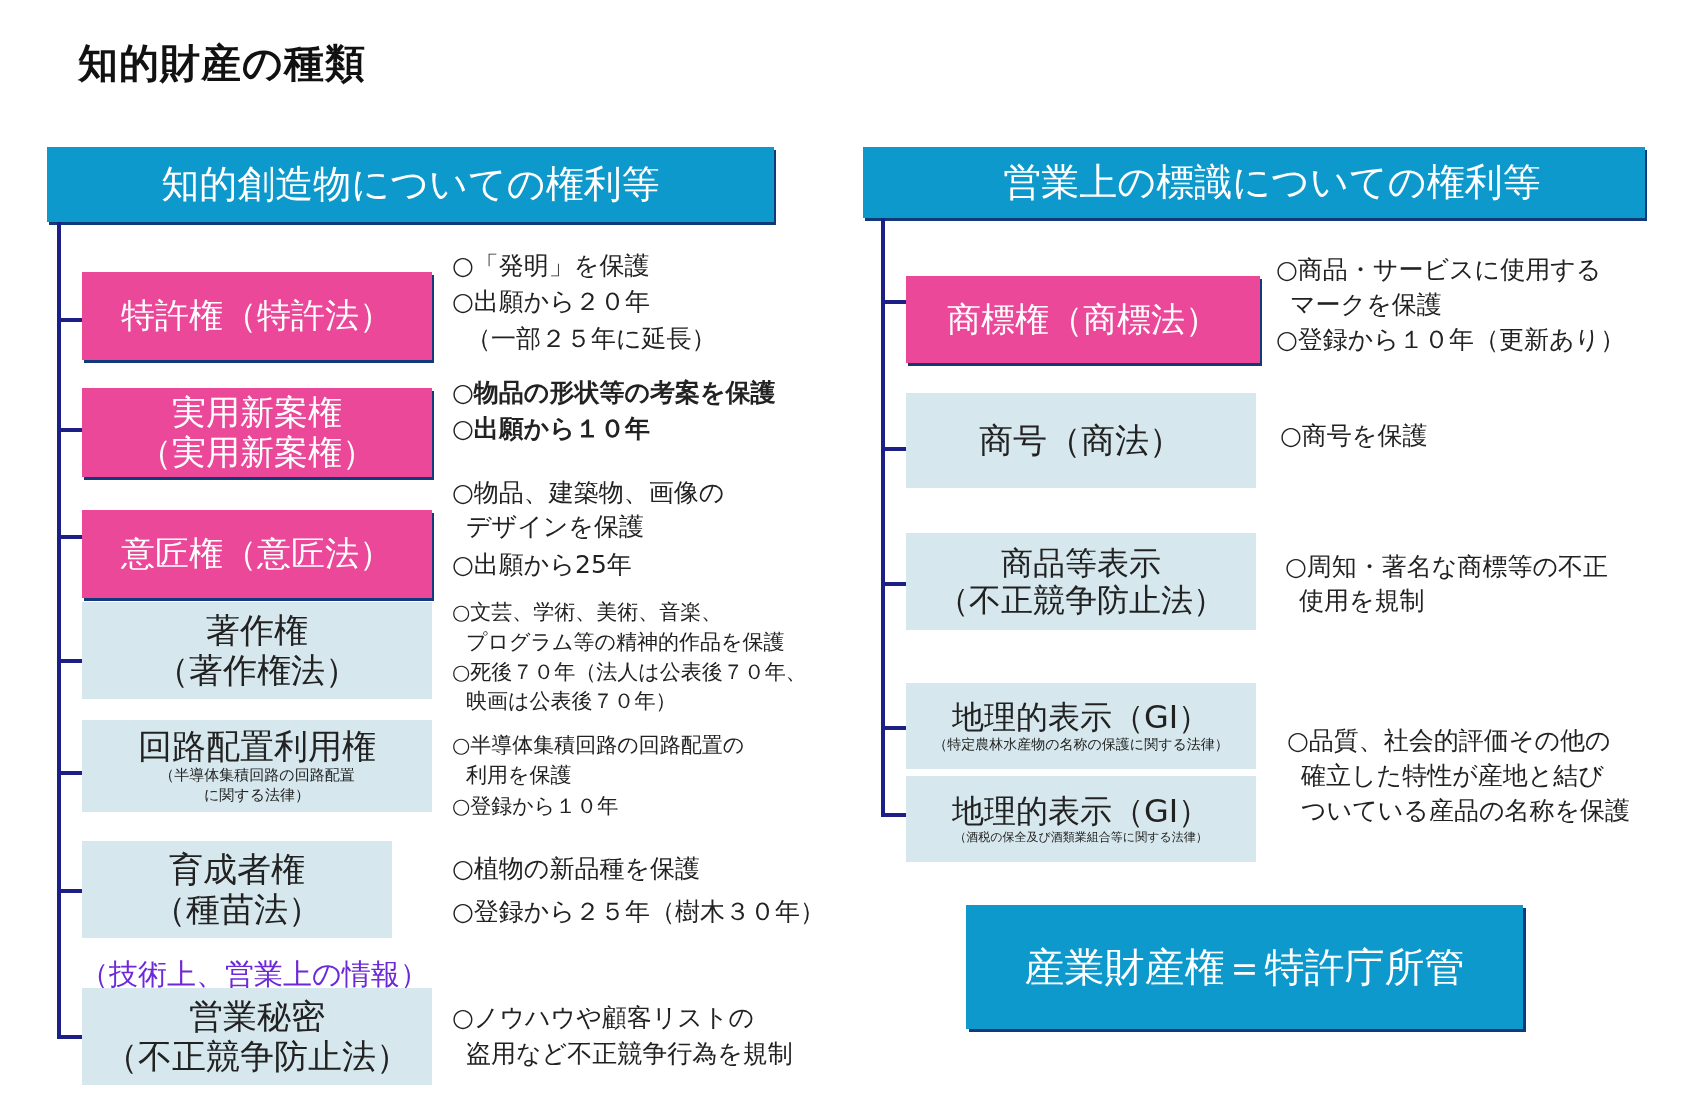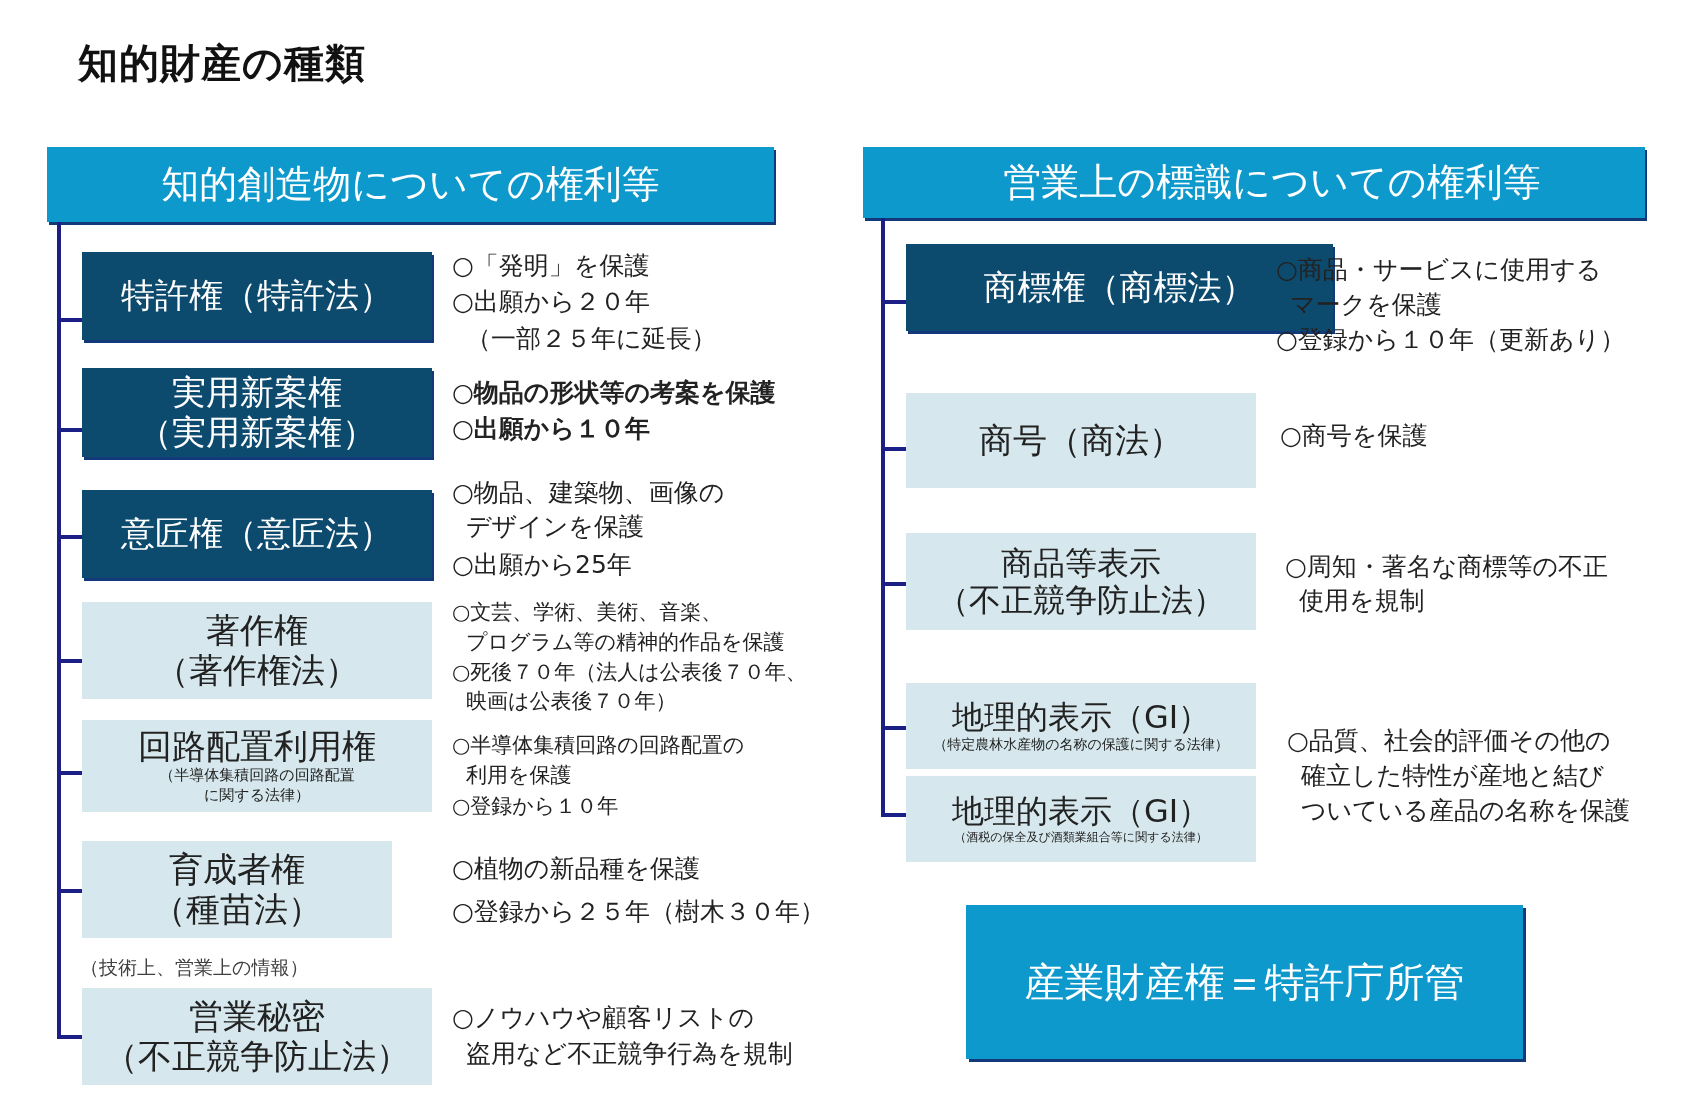--- a/index.html
+++ b/index.html
@@ -3,32 +3,32 @@
 <meta charset="utf-8">
 <style>
   html, body { margin: 0; padding: 0; background: #ffffff; }
   body { width: 1694px; height: 1111px; position: relative; overflow: hidden;
          font-family: "DejaVu Sans", "Liberation Sans", sans-serif; color: #222; }
   .abs { position: absolute; box-sizing: border-box; }
   .title { left: 78px; top: 36px; font-size: 40px; font-weight: bold; color: #111; letter-spacing: 1px; }
   .header { background: #0d99cc; color: #fff; display: flex; align-items: center; justify-content: center;
             font-size: 38px; box-shadow: 2px 3px 0 #123a7a; }
   .box { display: flex; flex-direction: column; align-items: center; justify-content: center; text-align: center; line-height: 1.15; }
-  .box.blue { background: #0c4a6e; color: #fff; box-shadow: 2px 3px 0 #123a7a; }
+  .box.blue { background: #ec4899; color: #fff; box-shadow: 2px 3px 0 #123a7a; margin-top: 20px; }
   .box.light { background: #d6e8ee; color: #222; }
   .box .main { font-size: 34px; }
   .box .sub { font-size: 34px; }
   .box .small { font-size: 15px; line-height: 1.3; }
   .vline { background: #1b1f86; width: 4px; }
   .hline { background: #1b1f86; height: 4px; }
   .desc { font-size: 25px; line-height: 1.45; color: #222; white-space: nowrap; }
   .desc.sm { font-size: 21px; line-height: 1.4; }
   .desc .l { display: block; }
   .desc .ind { padding-left: 14px; }
-  .note { font-size: 19px; color: #404040; }
+  .note { font-size: 29px; color: #6d28d9; }
   .footer-box { background: #0d99cc; color: #fff; display: flex; align-items: center; justify-content: center;
                 font-size: 40px; box-shadow: 3px 3px 0 #123a7a; }
 </style>
 </head>
 <body>
 
 <div class="abs title">知的財産の種類</div>
 
 <div class="abs header" style="left:47px; top:147px; width:727px; height:75px;">
   <span>知的創造物についての権利等</span>
@@ -109,21 +109,21 @@
   <span class="l">○ノウハウや顧客リストの</span>
   <span class="l ind">盗用など不正競争行為を規制</span>
 </div>
 
 <div class="abs header" style="left:863px; top:147px; width:782px; height:71px;padding-left:36px;">
   <span>営業上の標識についての権利等</span>
 </div>
 <div class="abs vline" style="left:881px; top:218px; height:599px;"></div>
 
 <div class="abs hline" style="left:881px; top:300px; width:25px;"></div>
-<div class="abs box blue" style="left:906px; top:244px; width:427px; height:87px;align-items:center;">
+<div class="abs box blue" style="left:906px; top:256px; width:354px; height:87px;align-items:center;">
   <span class="main">商標権（商標法）</span>
 </div>
 <div class="abs desc" style="left:1276px; top:252px; line-height:1.4;">
   <span class="l">○商品・サービスに使用する</span>
   <span class="l ind">マークを保護</span>
   <span class="l">○登録から１０年（更新あり）</span>
 </div>
 
 <div class="abs hline" style="left:881px; top:447px; width:25px;"></div>
 <div class="abs box light" style="left:906px; top:393px; width:350px; height:95px;">
@@ -154,15 +154,15 @@
   <span class="main" style="font-size:32px;">地理的表示（GI）</span>
   <span class="small" style="font-size:12px;">（酒税の保全及び酒類業組合等に関する法律）</span>
 </div>
 
 <div class="abs desc" style="left:1287px; top:723px; line-height:1.4;">
   <span class="l">○品質、社会的評価その他の</span>
   <span class="l ind">確立した特性が産地と結び</span>
   <span class="l ind">ついている産品の名称を保護</span>
 </div>
 
-<div class="abs footer-box" style="left:966px; top:905px; width:557px; height:154px;">
+<div class="abs footer-box" style="left:966px; top:905px; width:557px; height:124px;">
   <span>産業財産権＝特許庁所管</span>
 </div>
 
 </body></html>

